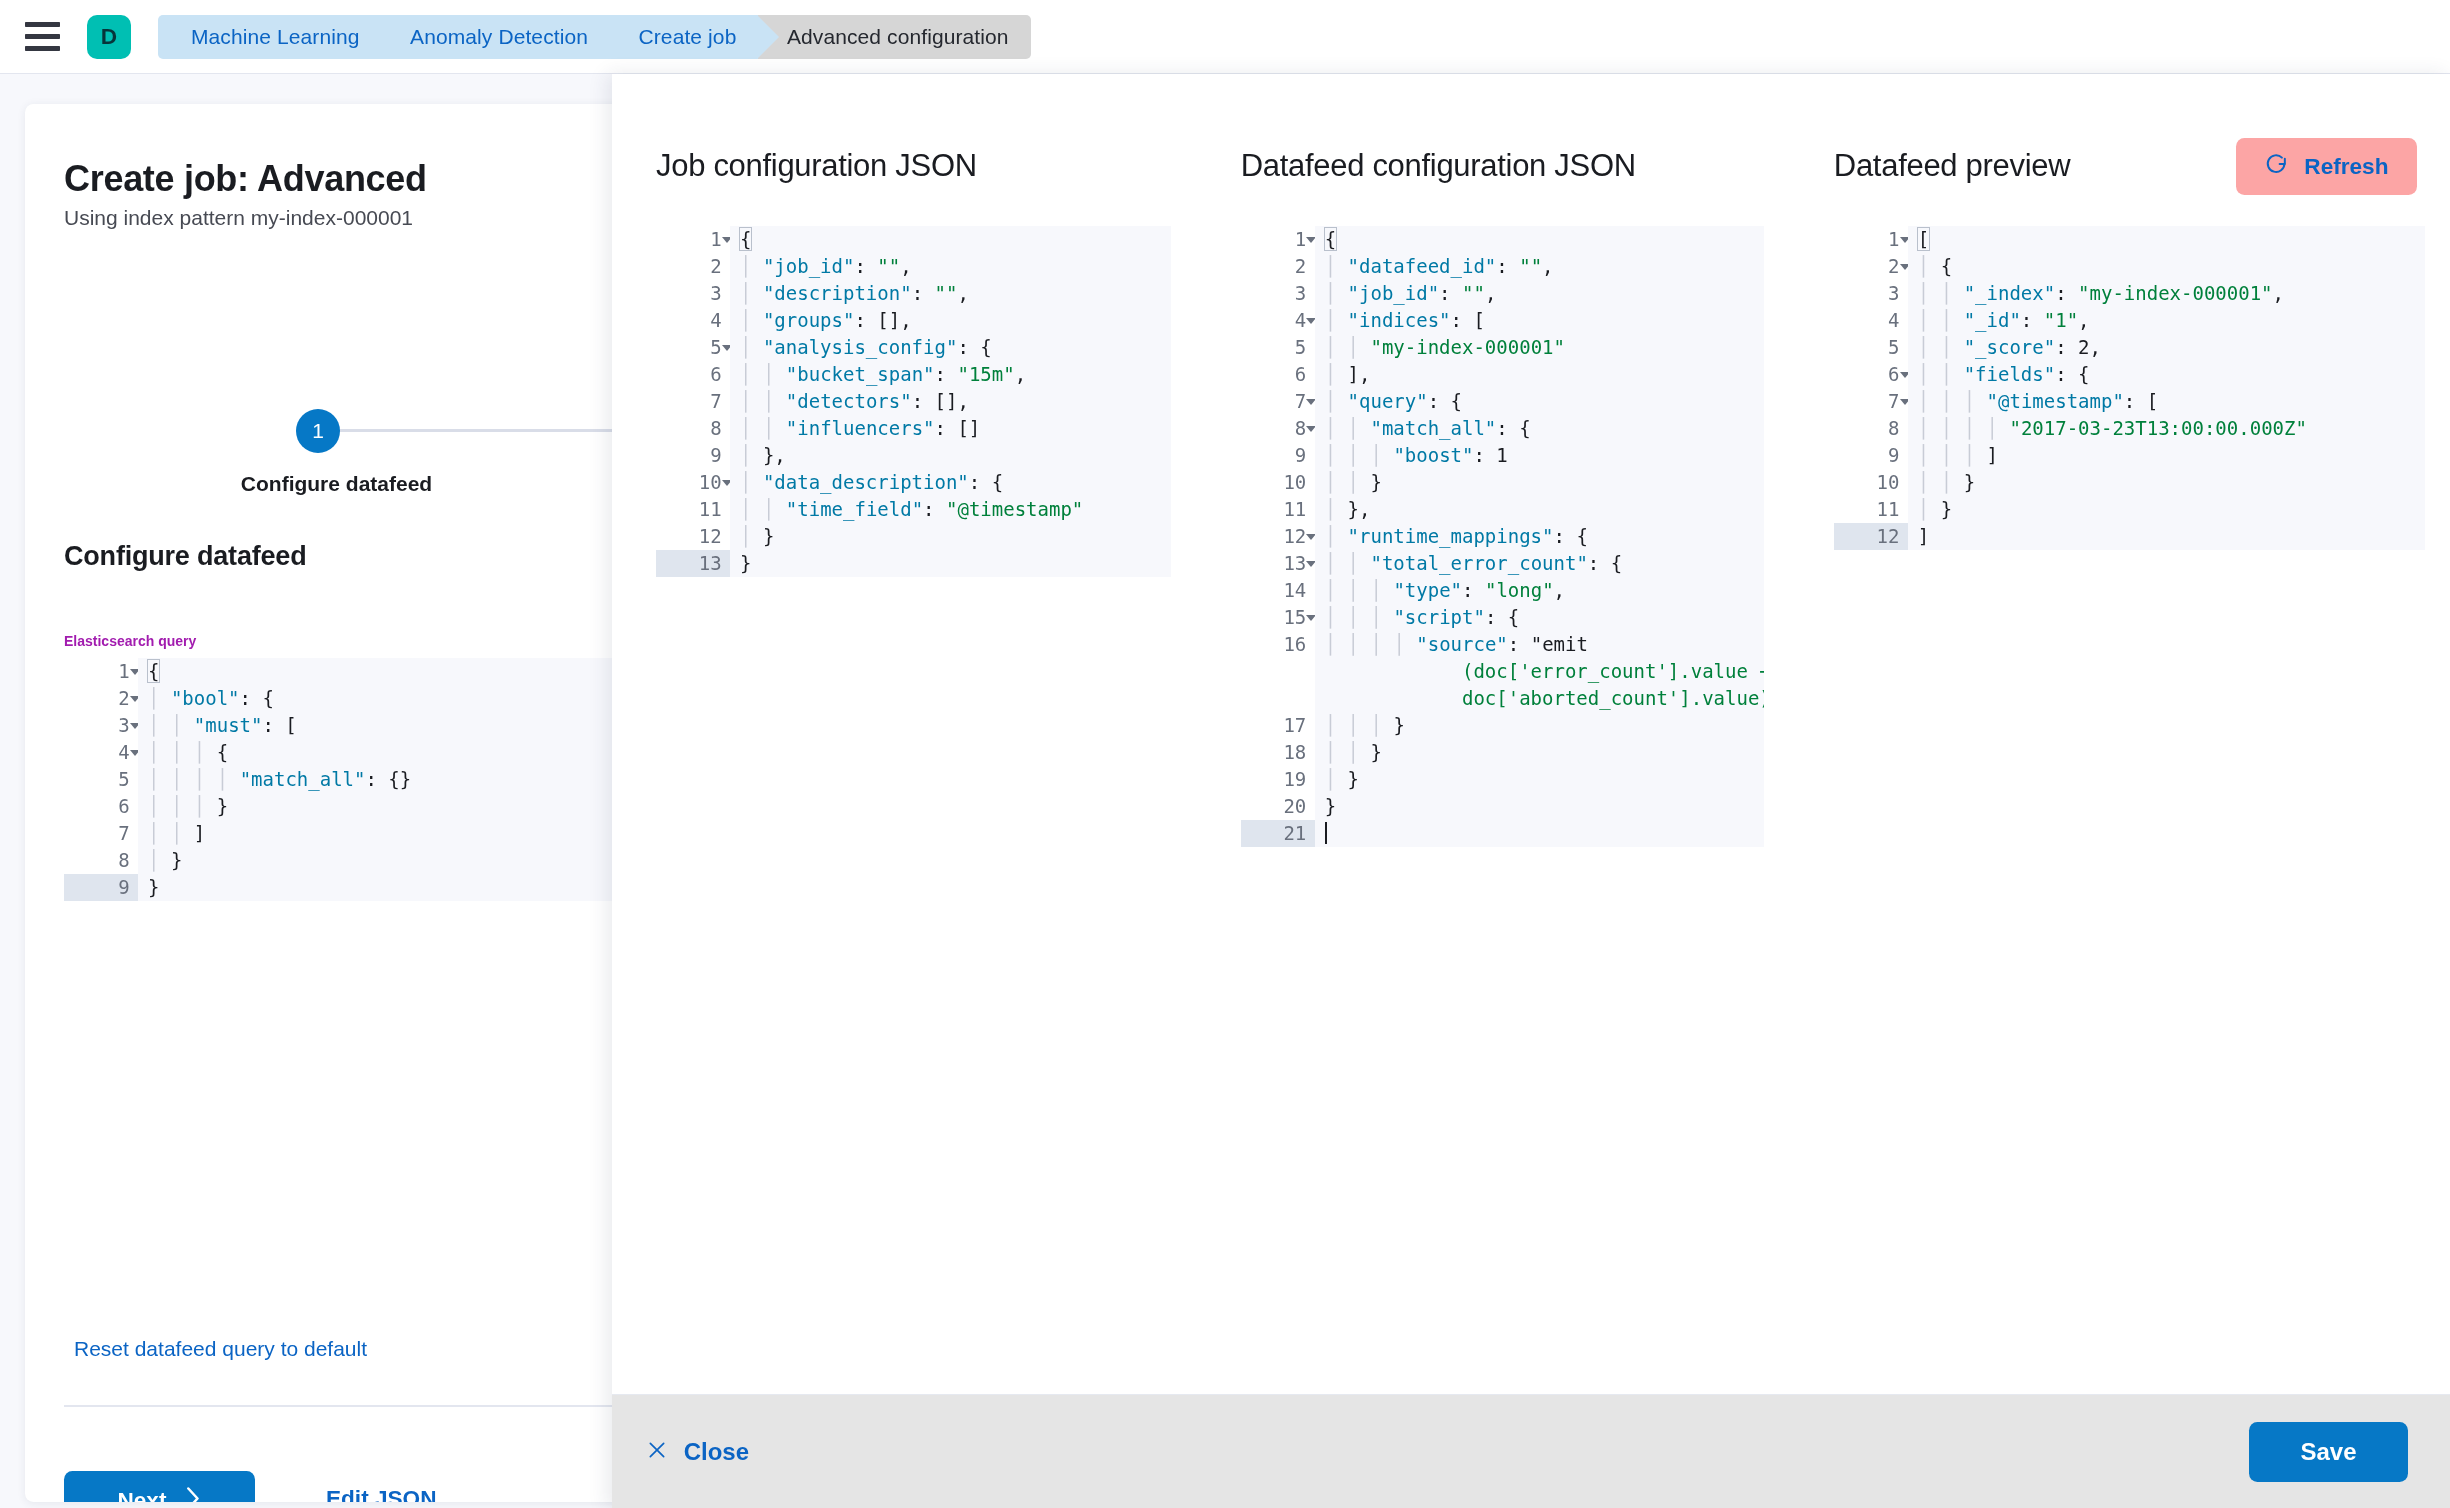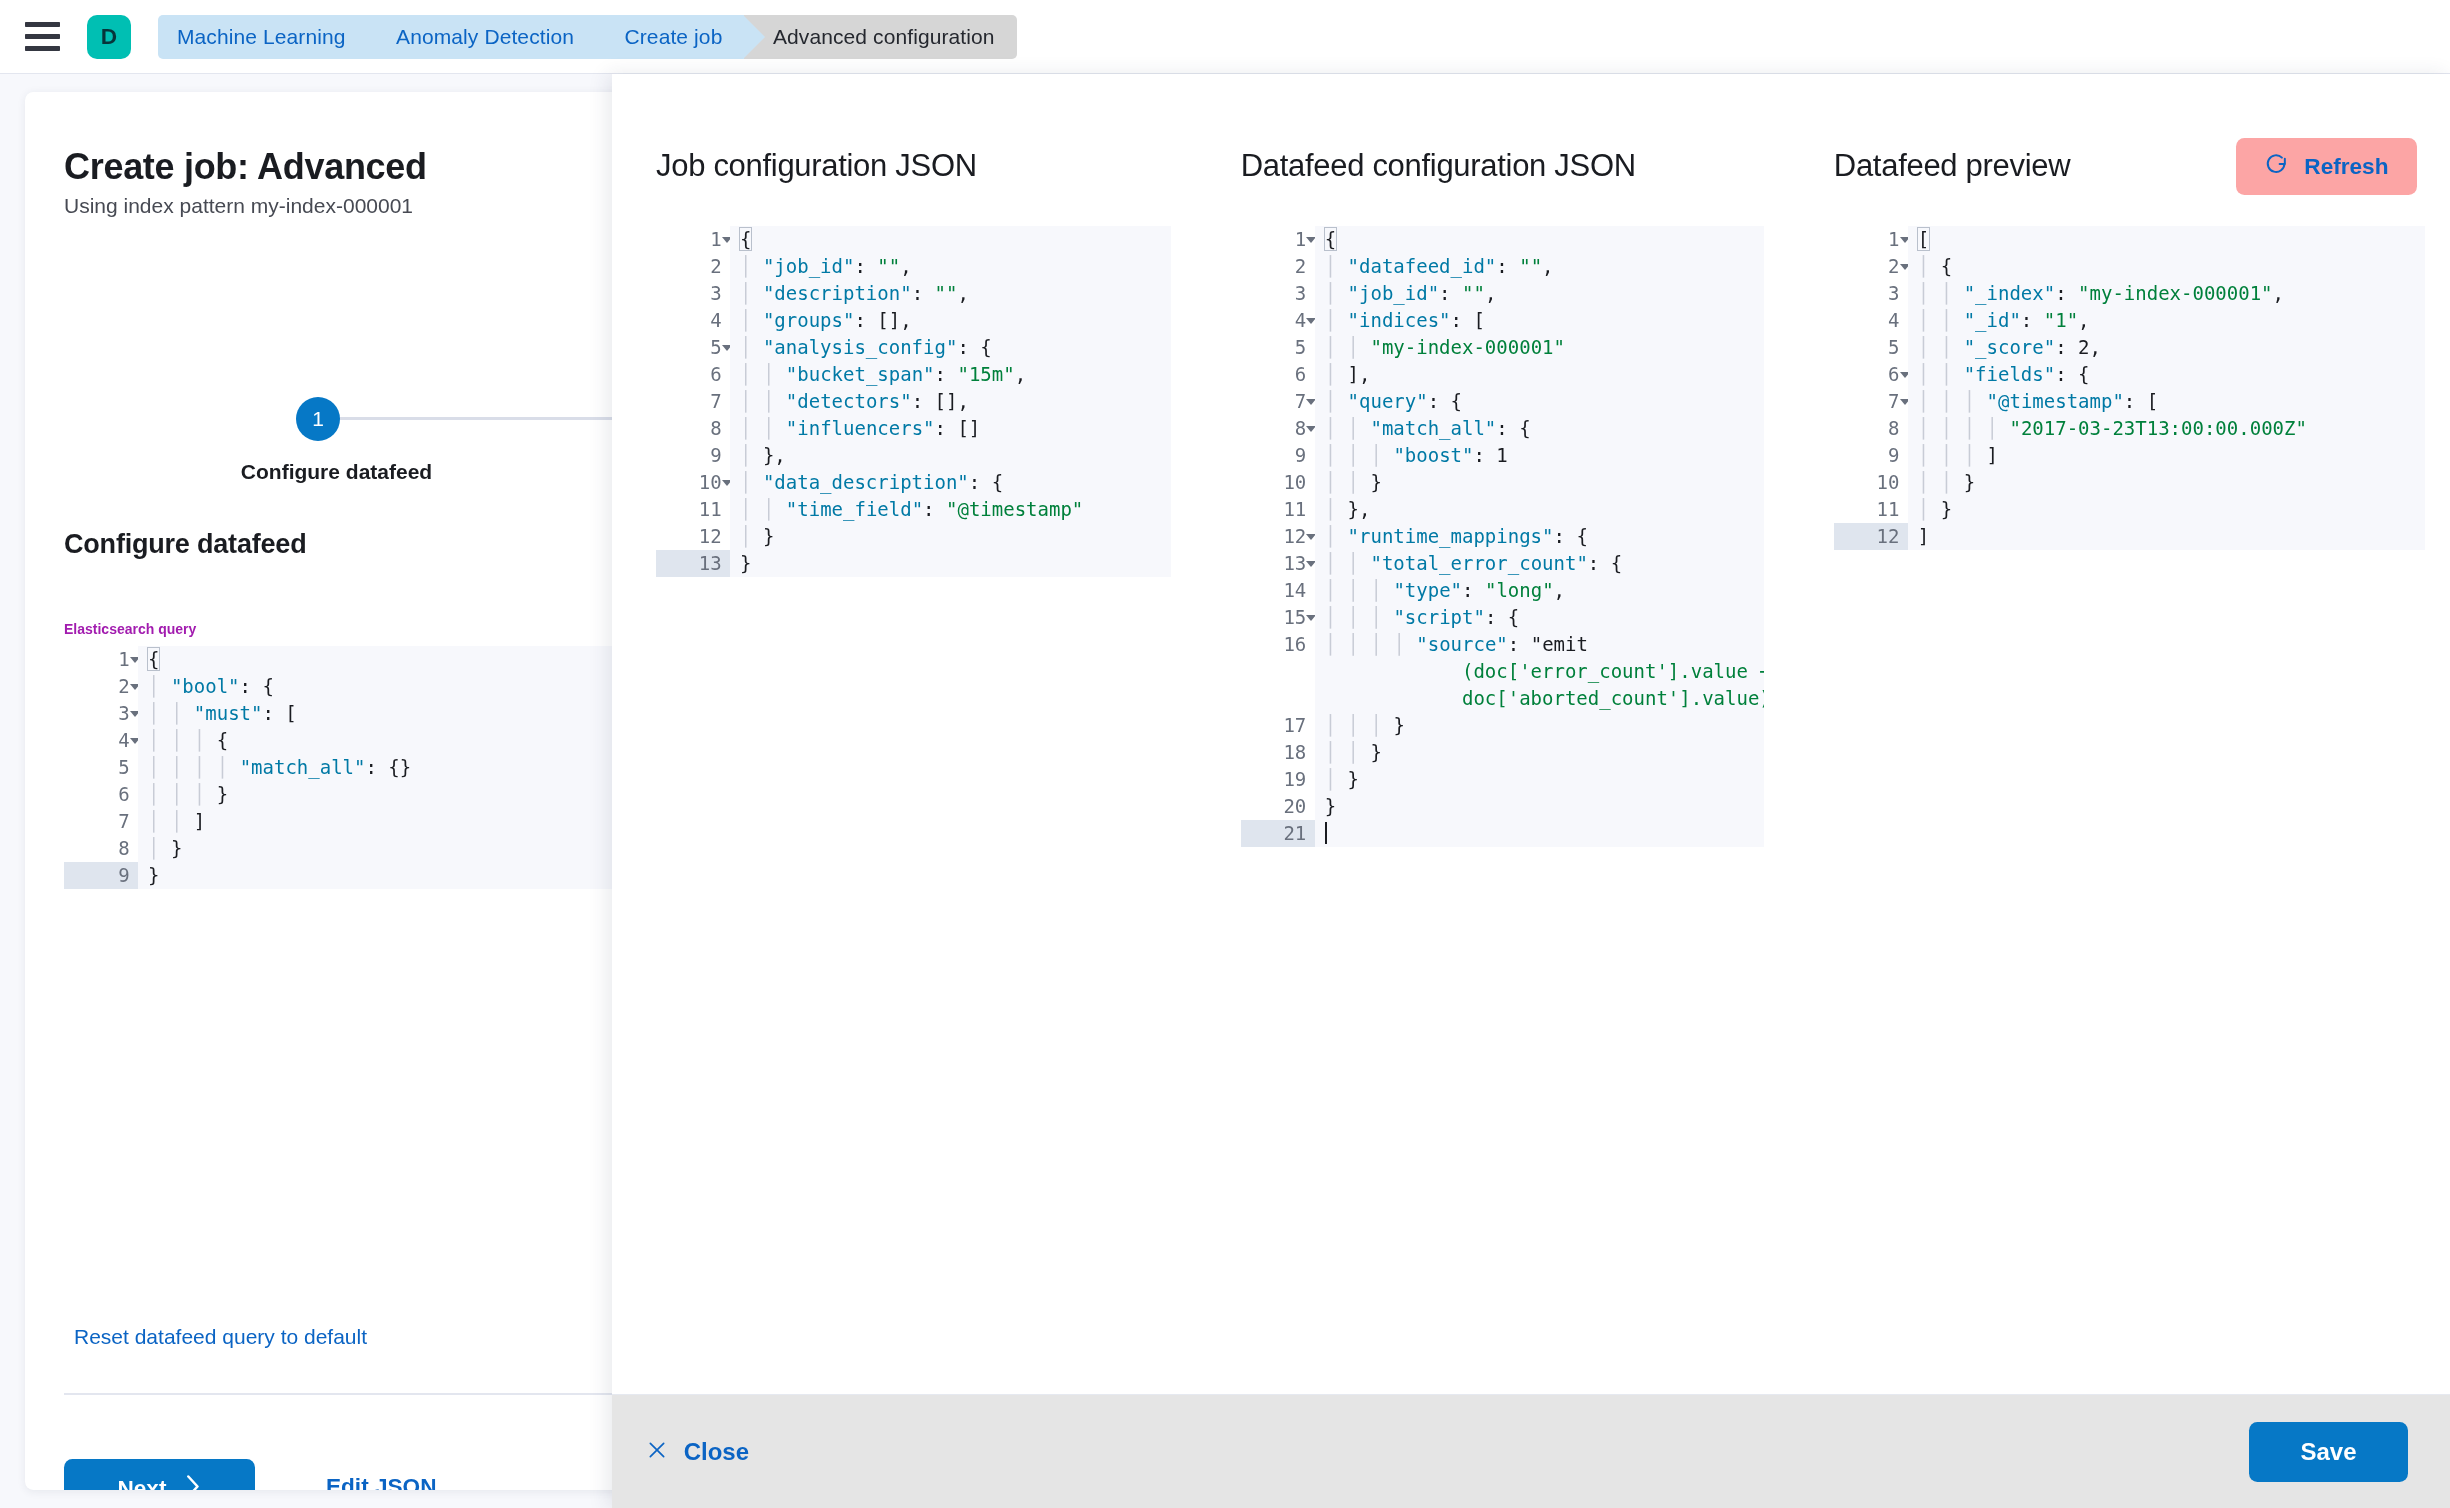--- a/index.html
+++ b/index.html
@@ -25,31 +25,31 @@
     color:#07353a; font-size:22.6px; font-weight:700;
     display:flex; align-items:center; justify-content:center; margin-right: 27px;
   }
   .breadcrumbs { display:flex; align-items:center; height:44px; }
   .crumb {
     height: 44px; display:flex; align-items:center;
     padding: 0 22px 0 28.5px;
     font-size: 21px; letter-spacing: 0.1px;
     position: relative;
   }
-  .crumb:first-child { padding-left: 19px; border-radius: 5px 0 0 5px; }
+  .crumb:first-child { padding-left: 33px; border-radius: 5px 0 0 5px; }
   .crumb.link { background:#c9e3f5; color:#0b64c4; }
   .crumb.current { background:#d6d6d6; color:#25282f; border-radius: 0 5px 5px 0;}
   .crumb .arrow {
     position:absolute; right:-21px; top:0; width:22px; height:44px; z-index:2;
   }
   .crumb .arrow svg { display:block; }
 
   
   #wizard-card {
-    position:absolute; left:25px; top:92px; width:623px; height:1398px;
+    position:absolute; left:25px; top:104px; width:623px; height:1398px;
     background:#ffffff; border-radius:8.4px;
     box-shadow: 0 1.7px 8.4px rgba(35,45,80,.08);
     overflow:hidden;
   }
   #page-title { position:absolute; left:39px; top:54px; font-size:36px; font-weight:700; color:#1a1c21; letter-spacing:-0.3px;}
   #page-subtitle { position:absolute; left:39px; top:102px; font-size:21px; color:#474a53;}
 
   #step-row { position:absolute; left:0; top:305px; width:623px; height:44px;}
   #step-circle {
     position:absolute; left:271px; top:0; width:44px; height:44px; border-radius:50%;

